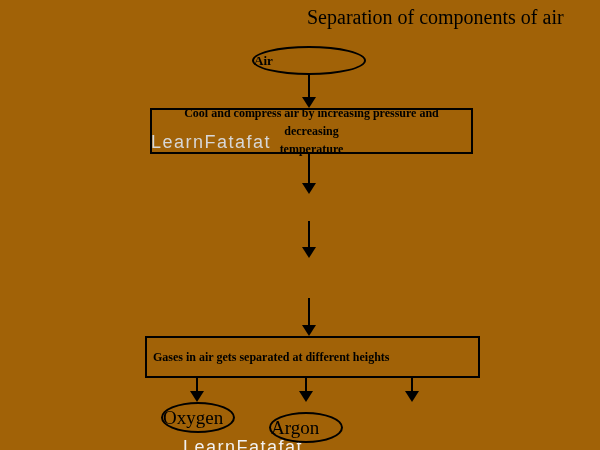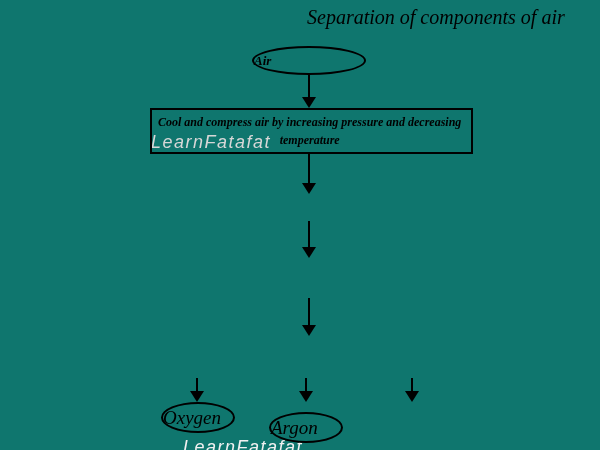--- a/index.html
+++ b/index.html
@@ -1,18 +1,18 @@
 <!DOCTYPE html>
 <html><head>
 <meta charset="utf-8">
 <style>
   html,body{margin:0;padding:0;background:#fff;}
   .canvas{
-    position:relative;width:600px;height:450px;background:#0f766e;overflow:hidden;
-    font-family:"Liberation Serif",serif;color:#000;font-style:italic;
+    position:relative;width:600px;height:450px;background:#a16207;overflow:hidden;
+    font-family:"Liberation Serif",serif;color:#000;
   }
   .page-title{
     position:absolute;left:307px;top:6px;font-size:20px;font-weight:normal;
     white-space:nowrap;z-index:2;
   }
   .node{
     position:absolute;display:flex;align-items:center;justify-content:flex-start;
     text-align:center;background:transparent;box-sizing:border-box;z-index:2;
   }
   .ellipse{
@@ -61,20 +61,23 @@
   </div>
 
   <div class="arrow" style="left:302px;top:154px;height:40px;"></div>
 
 
   <div class="arrow" style="left:302px;top:221px;height:37px;"></div>
 
 
   <div class="arrow" style="left:302px;top:298px;height:38px;"></div>
 
+  <div class="node rect" style="left:145px;top:336px;width:335px;height:42px;">
+    <span>Gases in air gets separated at different heights</span>
+  </div>
 
   <div class="arrow" style="left:190px;top:378px;height:24px;"></div>
   <div class="arrow" style="left:299px;top:378px;height:24px;"></div>
   <div class="arrow" style="left:405px;top:378px;height:24px;"></div>
 
   <div class="node ellipse plain" style="left:161px;top:402px;width:74px;height:31px;">
     <span>Oxygen</span>
   </div>
   <div class="node ellipse plain" style="left:269px;top:412px;width:74px;height:31px;">
     <span>Argon</span>

